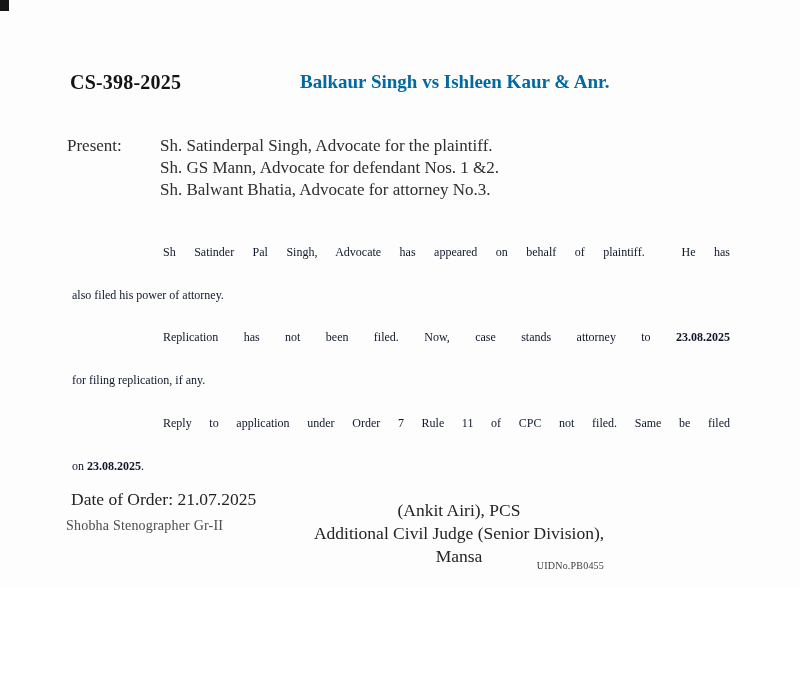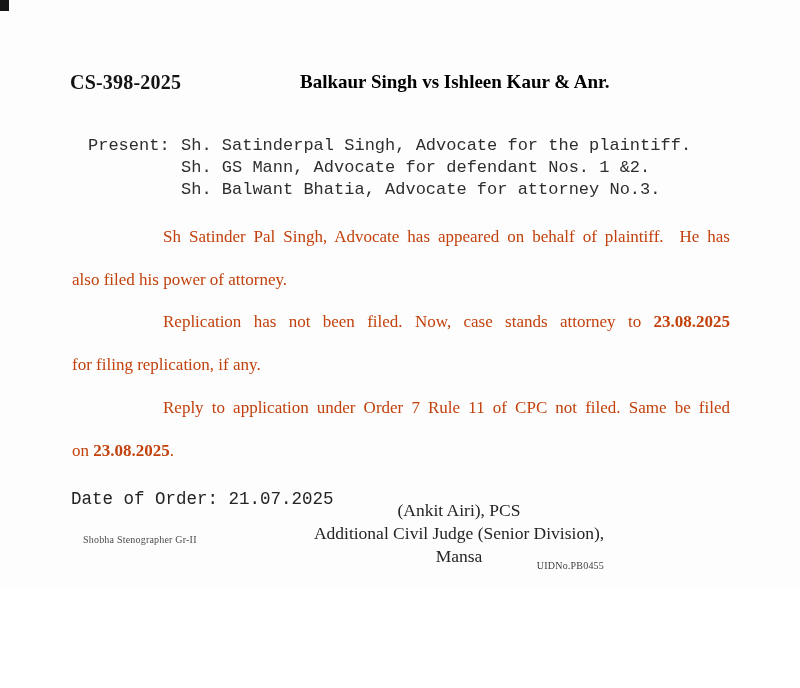--- a/index.html
+++ b/index.html
@@ -35,77 +35,74 @@
     font-weight: bold;
     color: #141414;
     letter-spacing: 0.2px;
   }
   .title {
     position: absolute;
     left: 300px;
     top: 71px;
     font-size: 19px;
     font-weight: bold;
-    color: #000000;
+    color: #0369a1;
   }
 
   .present {
     position: absolute;
-    left: 88px;
+    left: 67px;
     top: 135px;
     display: flex;
     font-size: 17px;
     color: #2e2e2e;
-    font-family: Liberation Mono, monospace;
   }
   .p-label {
     width: 93px;
     flex: 0 0 93px;
     line-height: 22px;
   }
   .p-list .p-item {
     line-height: 22px;
     white-space: nowrap;
   }
 
   .order-body {
     position: absolute;
     left: 72px;
-    top: 216px;
+    top: 231px;
     width: 658px;
-    font-size: 17px;
-    color: #c2410c;
+    font-size: 12px;
+    color: #0f172a;
   }
   .line {
     line-height: 42.7px;
     white-space: normal;
   }
   .line.ind {
     padding-left: 91px;
     text-align: justify;
     text-align-last: justify;
   }
 
   .date-order {
     position: absolute;
     left: 71px;
     top: 489px;
     font-size: 17.5px;
     color: #242424;
     white-space: nowrap;
-    font-family: Liberation Mono, monospace;
   }
   .steno {
     position: absolute;
-    left: 83px;
+    left: 66px;
     top: 518px;
-    font-size: 10px;
+    font-size: 14px;
     color: #4c4c4c;
     letter-spacing: 0.2px;
-    margin-top: 16px;
   }
   .sign {
     position: absolute;
     left: 306px;
     top: 499px;
     width: 306px;
     text-align: center;
     font-size: 17.5px;
     line-height: 23.2px;
     color: #242424;

